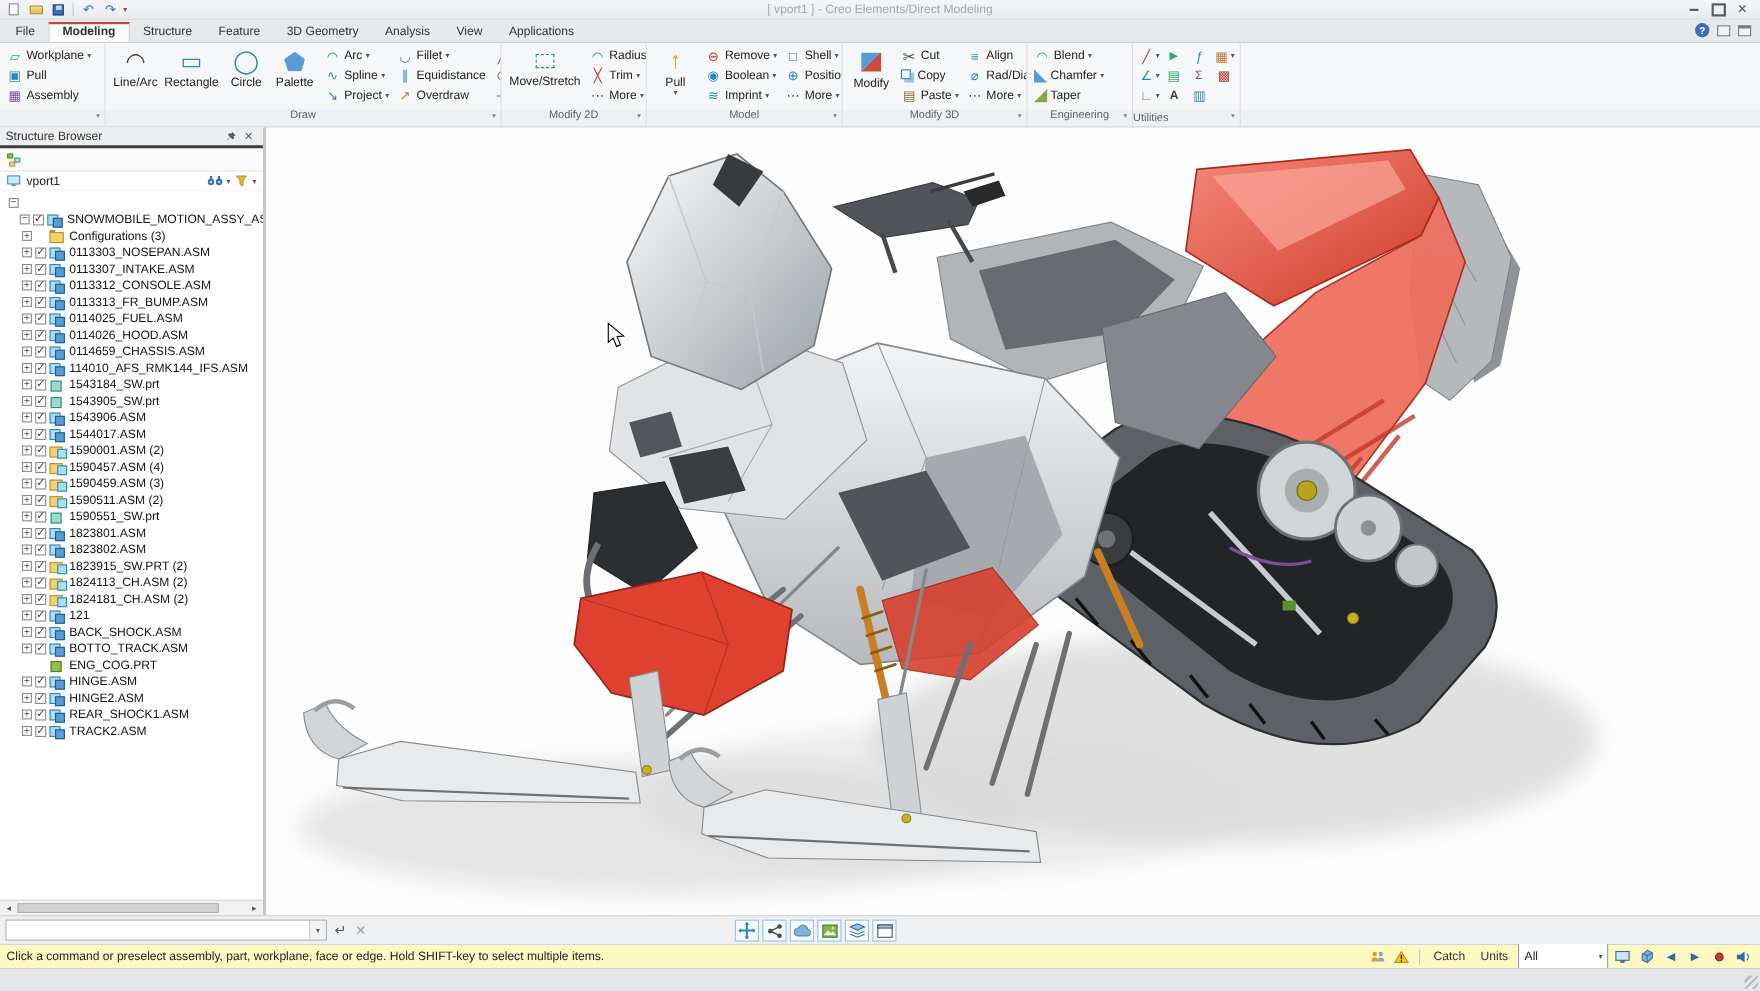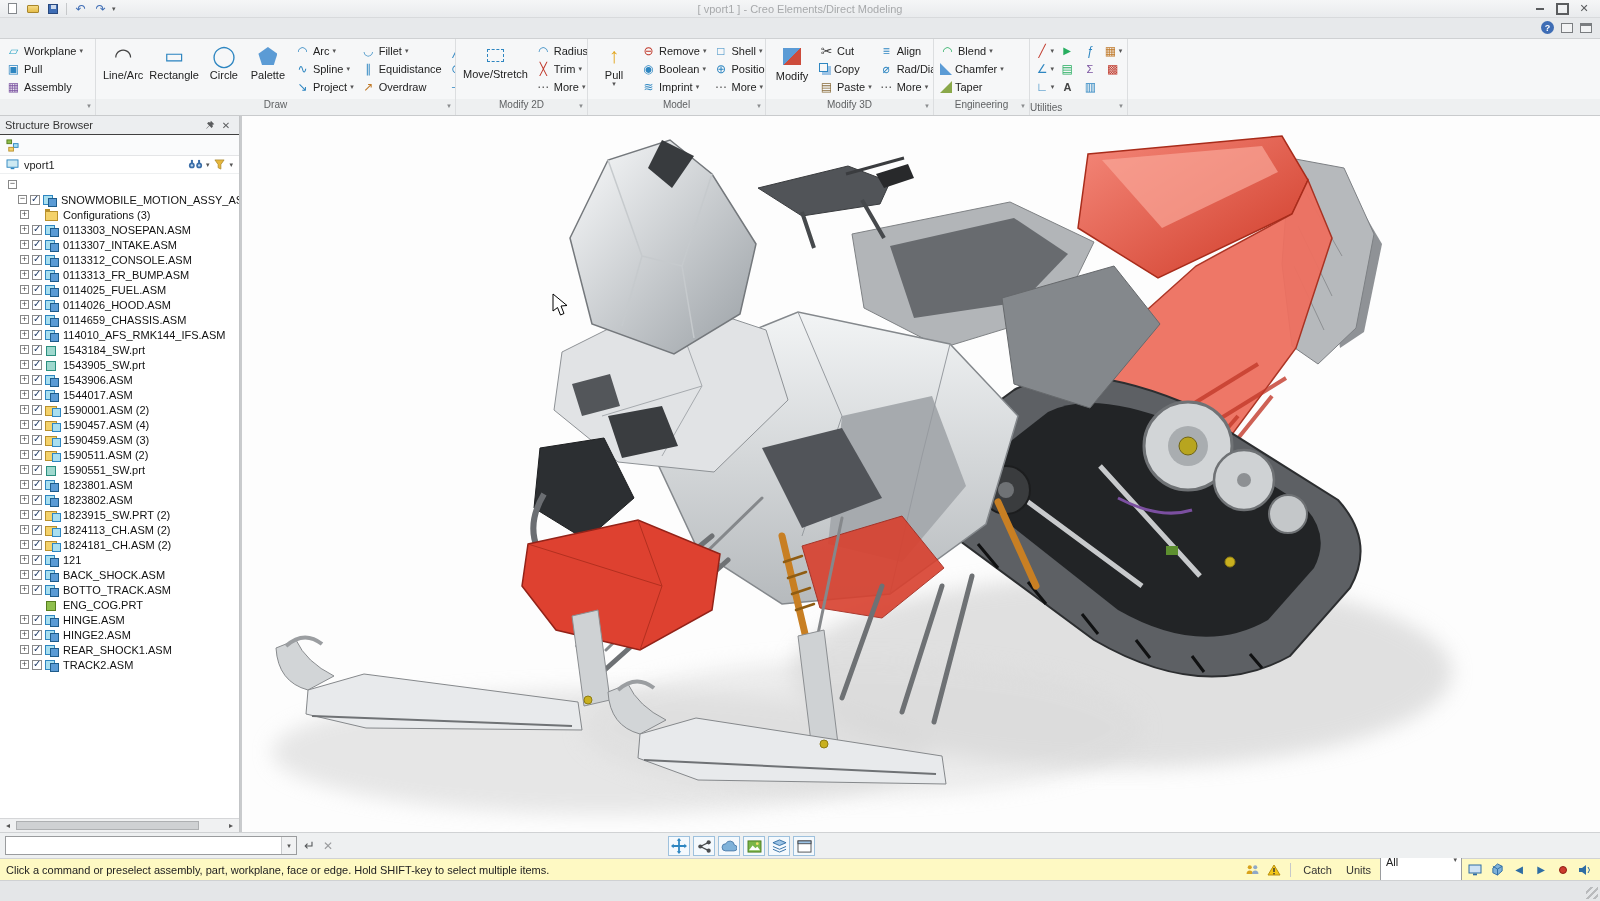--- a/index.html
+++ b/index.html
@@ -100,21 +100,21 @@
 .i-grid::before{content:"▥"}
 
 .grouplabels{height:17px;background:#eef0f1;border-bottom:1px solid #c9cbcd;display:flex}
 .glabel{position:relative;display:flex;align-items:flex-start;justify-content:center;color:#5f6163;font-size:10px;border-right:1px solid #dcdee0}
 .glabel .launcher{position:absolute;right:3px;top:4px;font-size:6px;color:#8a8c8e}
 .gl-filler{flex:1;border-right:none}
 
 
 .main{display:flex;height:716px}
 .sidepanel{width:240px;display:flex;flex-direction:column;background:#fff;border-right:1px solid #c3c5c7}
-.sp-header{height:19px;background:#eceef0;border-bottom:1px solid #404040;display:flex;align-items:center;padding:0 5px;color:#333}
+.sp-header{height:19px;background:#eceef0;border-bottom:3px solid #404040;display:flex;align-items:center;padding:0 5px;color:#333}
 .sp-title{flex:1}
 .sp-hico{width:16px;height:14px;display:flex;align-items:center;justify-content:center}
 .sp-close::before{content:"✕";color:#5a5c5e;font-size:10px}
 .sp-toolbar{height:21px;border-bottom:1px solid #e4e5e7;display:flex;align-items:center;padding-left:4px;background:#fafbfc}
 .sp-vport{height:18px;display:flex;align-items:center;gap:4px;padding:0 6px 0 4px;border-bottom:1px solid #eef0f1}
 .vp-right{margin-left:auto;display:flex;align-items:center;gap:2px}
 .vp-right .sarrow{display:inline-block;font-size:7px;color:#555}
 .sp-tree{flex:1;overflow:hidden;background:#fff;padding-top:3px}
 .trow{display:flex;align-items:center;gap:3px;height:15px;white-space:nowrap}
 .trow.l0{padding-left:8px}.trow.l1{padding-left:18px}.trow.l2{padding-left:20px}
@@ -154,21 +154,21 @@
 .vp-toolbar{position:absolute;left:668px;top:3px;display:flex;gap:3px}
 .vpt{width:22px;height:20px;border:1px solid #9ec1dd;background:#f4f9fd;display:flex;align-items:center;justify-content:center}
 
 
 .statusbar{height:22px;background:#fef9c3;border-top:1px solid #d0d2d4;display:flex;align-items:center;padding:0 6px}
 .status-msg{flex:1;color:#222}
 .status-right{display:flex;align-items:center;gap:4px}
 .st-ic{width:18px;height:16px;display:flex;align-items:center;justify-content:center;color:#2e6da4;font-size:10px}
 .st-sep{width:1px;height:14px;background:#c6c8ca;margin:0 3px}
 .st-label{margin:0 5px;color:#333}
-.st-combo{width:82px;height:30px;background:#fff;border:1px solid #9a9c9e;display:flex;align-items:flex-start;padding-left:5px}
+.st-combo{width:82px;height:30px;background:#fff;border:1px solid #9a9c9e;display:flex;align-items:center;padding-left:5px}
 .st-combo .dd{margin-left:auto;font-size:7px;color:#555;padding-right:4px}
 .rec{width:8px;height:8px;border-radius:50%;background:#cc3b2e;border:1px solid #8f1f14}
 .bottomstrip{height:21px;background:#e4e6e8;border-top:1px solid #cfd1d3;position:relative}
 .grip{position:absolute;right:2px;bottom:2px;width:12px;height:12px;background:
  repeating-linear-gradient(135deg,transparent 0 3px,#b9bbbd 3px 5px)}
 </style>
 </head>
 <body>
 
 <div class="titlebar">
@@ -193,20 +193,31 @@
   </div>
   <div class="title-text">[ vport1 ] - Creo Elements/Direct Modeling</div>
   <div class="win-controls">
     <span class="wc wc-min"></span>
     <span class="wc wc-max"></span>
     <span class="wc wc-close"></span>
   </div>
 </div>
 
 <div class="tabrow">
+  <div id="tabs" style="display:flex">
+
+  <div class="tab">File</div>
+      <div class="tab active">Modeling</div>
+      <div class="tab">Structure</div>
+      <div class="tab">Feature</div>
+      <div class="tab">3D Geometry</div>
+      <div class="tab">Analysis</div>
+      <div class="tab">View</div>
+      <div class="tab">Applications</div>
+    </div>
   <div class="tab-right">
     <span class="help-circ">?</span>
     <span class="tr-ico"></span>
     <span class="tr-ico2"></span>
   </div>
 </div>
 
 <div class="ribbon">
   <div class="rgroup g-new">
     <div class="rcol">

